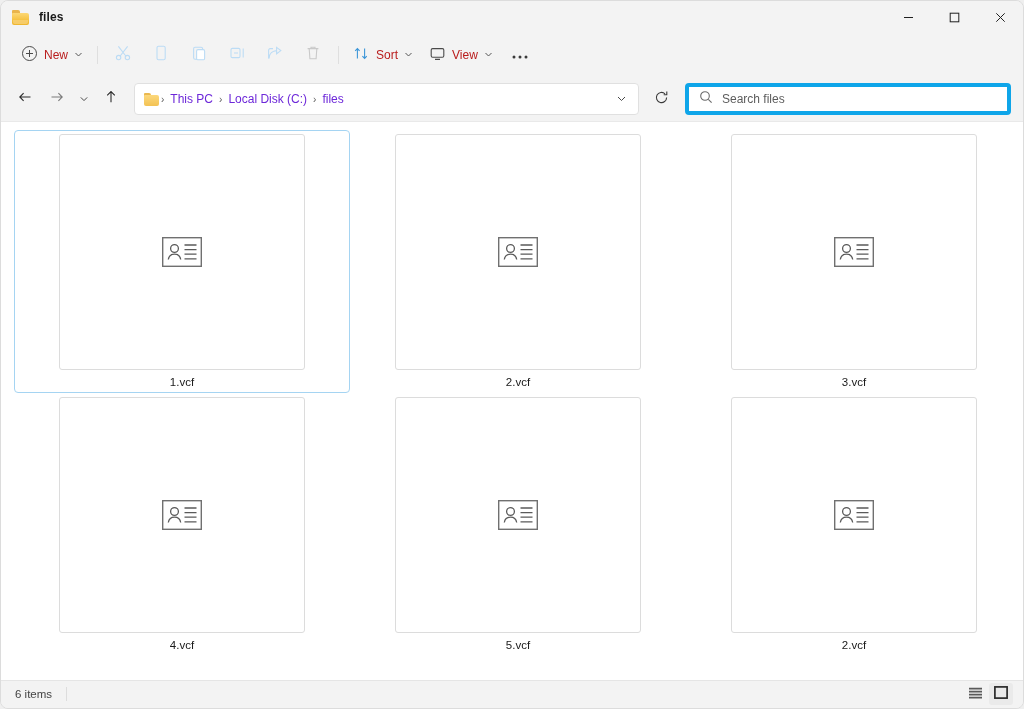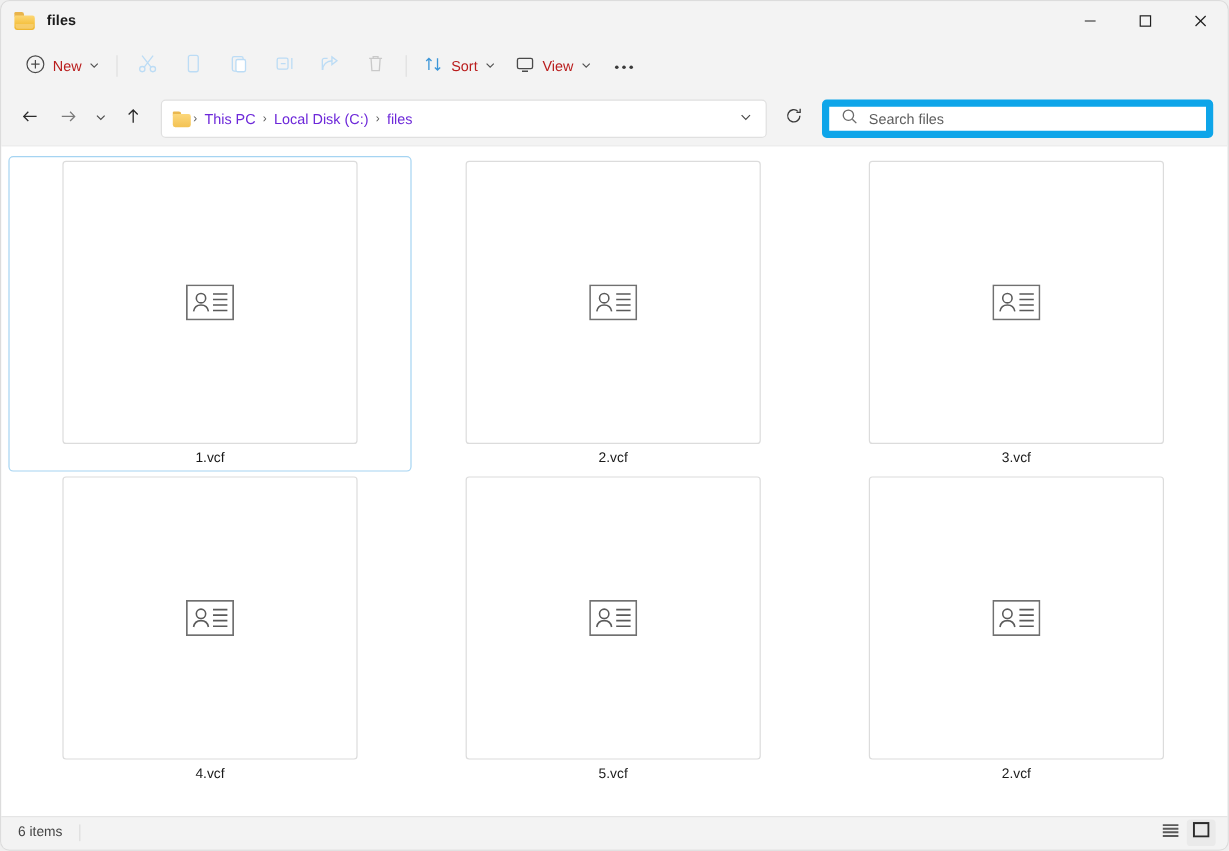--- a/index.html
+++ b/index.html
@@ -119,33 +119,33 @@
     color: #5c5c5c; font-size: 10px; padding: 0 1px; user-select:none;
     display:flex; align-items:center;
   }
   .addr-right { margin-left: auto; display: flex; align-items: center; }
   .addr-icon {
     width: 26px; height: 26px; display:flex; align-items:center; justify-content:center;
     border-radius: 3px; color:#444;
   }
   #searchbox {
     width: 326px; flex: 0 0 326px; height: 32px;
-    background: #ffffff; border: 6px solid #0ea5e9; border-radius: 4px;
+    background: #ffffff; border: 4px solid #0ea5e9; border-radius: 4px;
     display: flex; align-items: center; padding: 0 10px; gap: 9px;
   }
   #searchbox .ph { font-size: 12px; color: #5d5d5d; }
 
   
   #content {
     flex: 1 1 auto;
     background: #ffffff;
     border-top: 1px solid #e9e9e9;
     position: relative;
     overflow: hidden;
-    padding: 8px 0 0 6px;
+    padding: 8px 0 0 13px;
   }
   #grid {
     display: flex; flex-wrap: wrap;
     align-content: flex-start;
     gap: 0px;
   }
   .tile {
     width: 336px; height: 263px;
     padding: 3px;
     border: 1px solid transparent;

